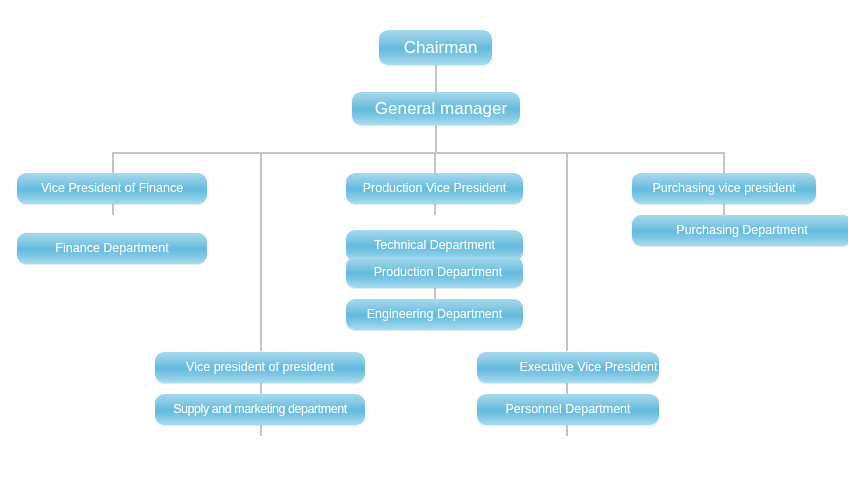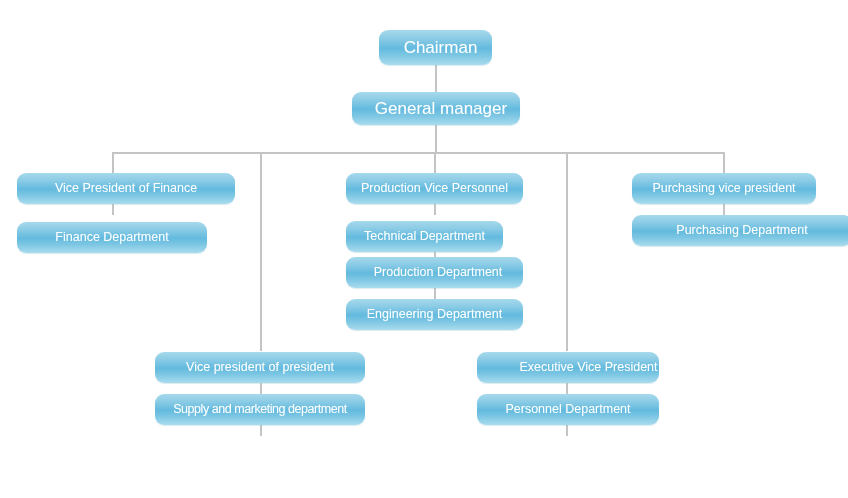--- a/index.html
+++ b/index.html
@@ -88,25 +88,25 @@
   <div class="line v" style="left:260px; top:383px; height:11px;"></div>
   <div class="line v" style="left:260px; top:425px; height:11px;"></div>
 
   <div class="line v" style="left:566px; top:383px; height:11px;"></div>
   <div class="line v" style="left:566px; top:425px; height:11px;"></div>
 
   <div class="node big" style="left:379px; top:30px; width:113px; height:35px;">Chairman</div>
 
   <div class="node big" style="left:352px; top:92px; width:168px; height:33px;">General manager</div>
 
-  <div class="node small" style="left:17px; top:173px; width:218px; height:31px;">Vice President of Finance</div>
-  <div class="node small" style="left:17px; top:222px; width:190px; height:31px;">Finance Department</div>
+  <div class="node small" style="left:17px; top:173px; width:190px; height:31px;">Vice President of Finance</div>
+  <div class="node small" style="left:17px; top:233px; width:190px; height:31px;">Finance Department</div>
 
-  <div class="node small" style="left:346px; top:173px; width:177px; height:31px;">Production Vice Personnel</div>
-  <div class="node small" style="left:346px; top:221px; width:157px; height:31px;">Technical Department</div>
+  <div class="node small" style="left:346px; top:173px; width:177px; height:31px;">Production Vice President</div>
+  <div class="node small" style="left:346px; top:230px; width:177px; height:31px;">Technical Department</div>
   <div class="node small" style="left:346px; top:257px; width:177px; height:31px;padding-left:7px;">Production Department</div>
   <div class="node small" style="left:346px; top:299px; width:177px; height:31px;">Engineering Department</div>
 
   <div class="node small" style="left:632px; top:173px; width:184px; height:31px;">Purchasing vice president</div>
   <div class="node small" style="left:632px; top:215px; width:220px; height:31px;">Purchasing Department</div>
 
   <div class="node small" style="left:155px; top:352px; width:210px; height:31px;">Vice president of president</div>
   <div class="node condense" style="left:155px; top:394px; width:210px; height:31px;">Supply and marketing department</div>
 
   <div class="node small" style="left:477px; top:352px; width:182px; height:31px;padding-left:41px;">Executive Vice President</div>

